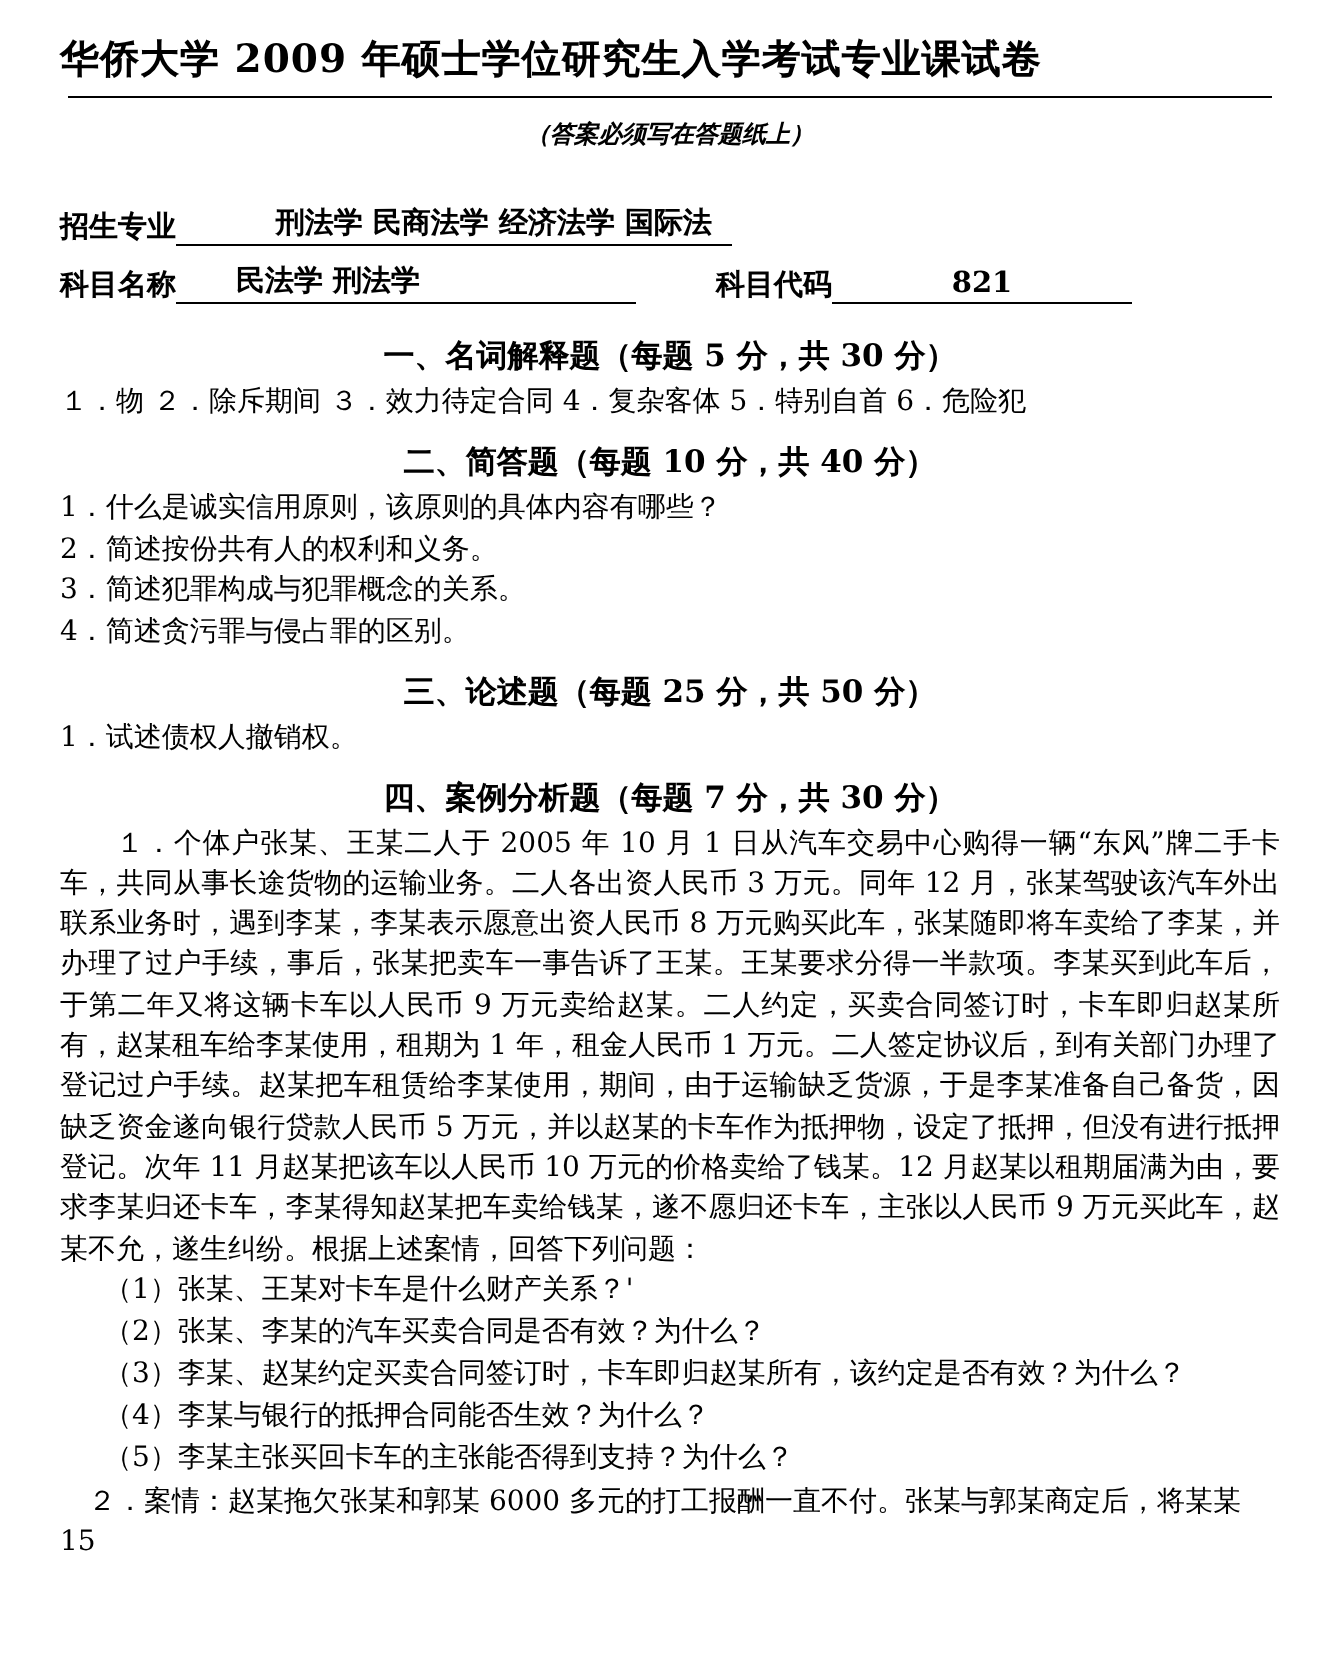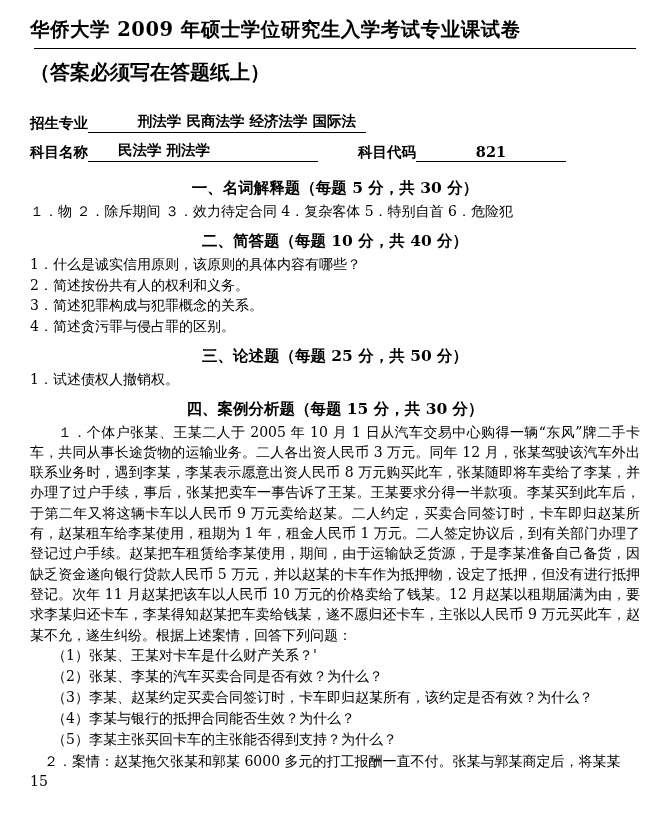--- a/index.html
+++ b/index.html
@@ -28,24 +28,26 @@
     font-size: 19.5px;
     letter-spacing: 0.5px;
     margin-top: 6px;
     white-space: nowrap;
   }
   .title-rule {
     border-bottom: 1.6px solid #000;
     margin: 5px 4px 0 4px;
   }
   .subtitle {
+    text-align: center;
     font-family: "DejaVu Serif", serif;
     font-weight: bold;
-    font-size: 20px;
+    font-size: 12px;
     margin-top: 10px;
+    font-style: italic;
   }
   .field-row {
     font-family: "DejaVu Serif", serif;
     font-weight: bold;
     font-size: 14.5px;
     margin-top: 26px;
     display: flex;
     align-items: flex-end;
     white-space: nowrap;
   }
@@ -139,21 +141,21 @@
 
   <div class="section-head tight">二、简答题（每题 10 分，共 40 分）</div>
   <div class="line">1．什么是诚实信用原则，该原则的具体内容有哪些？</div>
   <div class="line">2．简述按份共有人的权利和义务。</div>
   <div class="line">3．简述犯罪构成与犯罪概念的关系。</div>
   <div class="line">4．简述贪污罪与侵占罪的区别。</div>
 
   <div class="section-head tight">三、论述题（每题 25 分，共 50 分）</div>
   <div class="line">1．试述债权人撤销权。</div>
 
-  <div class="section-head tight">四、案例分析题（每题 15 分，共 30 分）</div>
+  <div class="section-head tight">四、案例分析题（每题 7 分，共 30 分）</div>
   <div class="para indent">１．个体户张某、王某二人于 2005 年 10 月 1 日从汽车交易中心购得一辆“东风”牌二手卡车，共同从事长途货物的运输业务。二人各出资人民币 3 万元。同年 12 月，张某驾驶该汽车外出联系业务时，遇到李某，李某表示愿意出资人民币 8 万元购买此车，张某随即将车卖给了李某，并办理了过户手续，事后，张某把卖车一事告诉了王某。王某要求分得一半款项。李某买到此车后，于第二年又将这辆卡车以人民币 9 万元卖给赵某。二人约定，买卖合同签订时，卡车即归赵某所有，赵某租车给李某使用，租期为 1 年，租金人民币 1 万元。二人签定协议后，到有关部门办理了登记过户手续。赵某把车租赁给李某使用，期间，由于运输缺乏货源，于是李某准备自己备货，因缺乏资金遂向银行贷款人民币 5 万元，并以赵某的卡车作为抵押物，设定了抵押，但没有进行抵押登记。次年 11 月赵某把该车以人民币 10 万元的价格卖给了钱某。12 月赵某以租期届满为由，要求李某归还卡车，李某得知赵某把车卖给钱某，遂不愿归还卡车，主张以人民币 9 万元买此车，赵某不允，遂生纠纷。根据上述案情，回答下列问题：</div>
 
   <ul class="q-list sub-list">
     <li>（1）张某、王某对卡车是什么财产关系？'</li>
     <li>（2）张某、李某的汽车买卖合同是否有效？为什么？</li>
     <li>（3）李某、赵某约定买卖合同签订时，卡车即归赵某所有，该约定是否有效？为什么？</li>
     <li>（4）李某与银行的抵押合同能否生效？为什么？</li>
     <li>（5）李某主张买回卡车的主张能否得到支持？为什么？</li>
   </ul>
 

